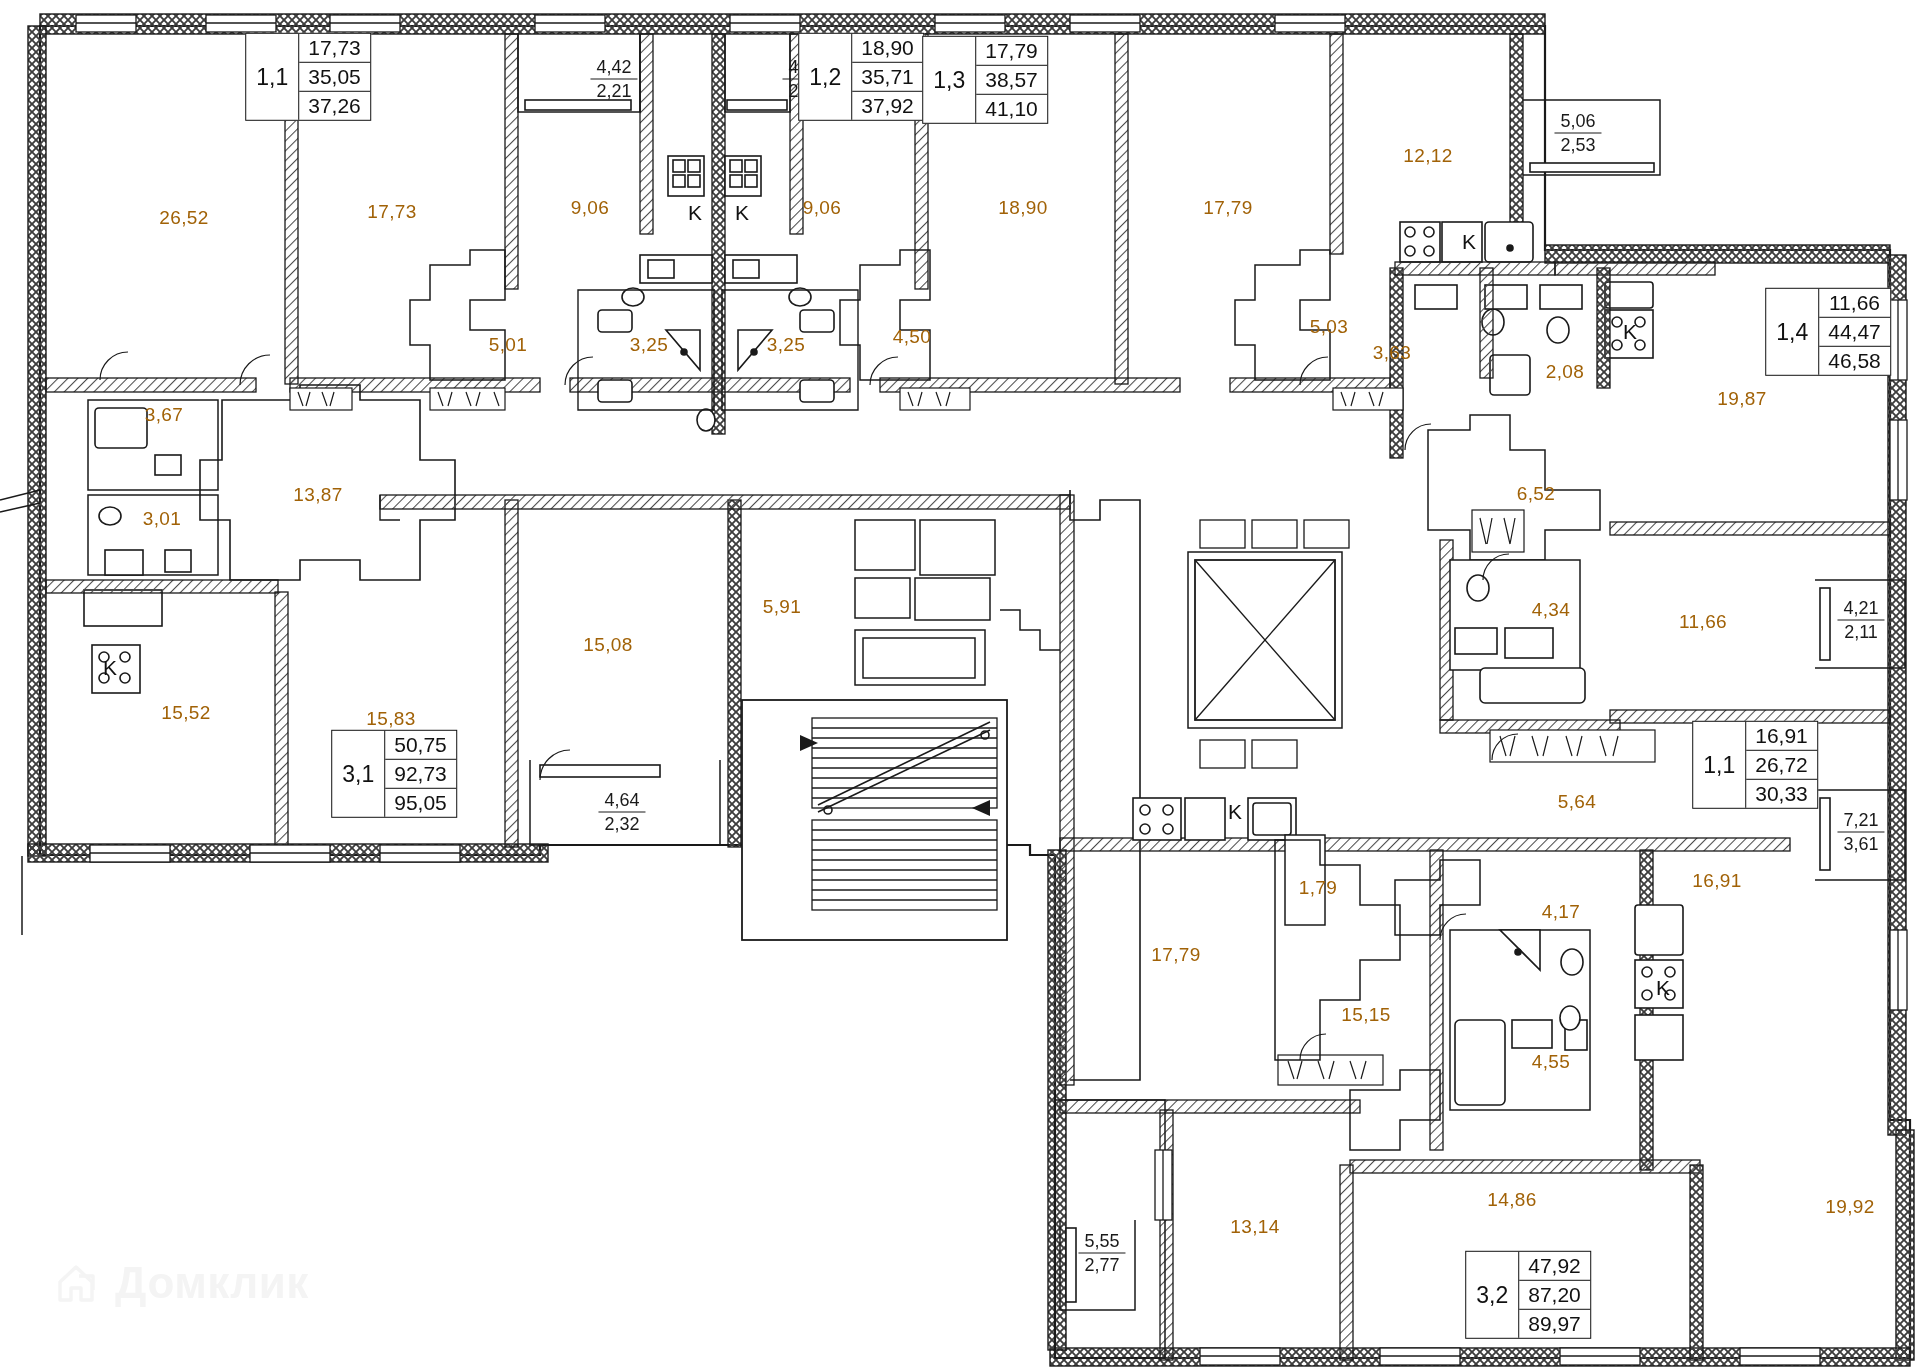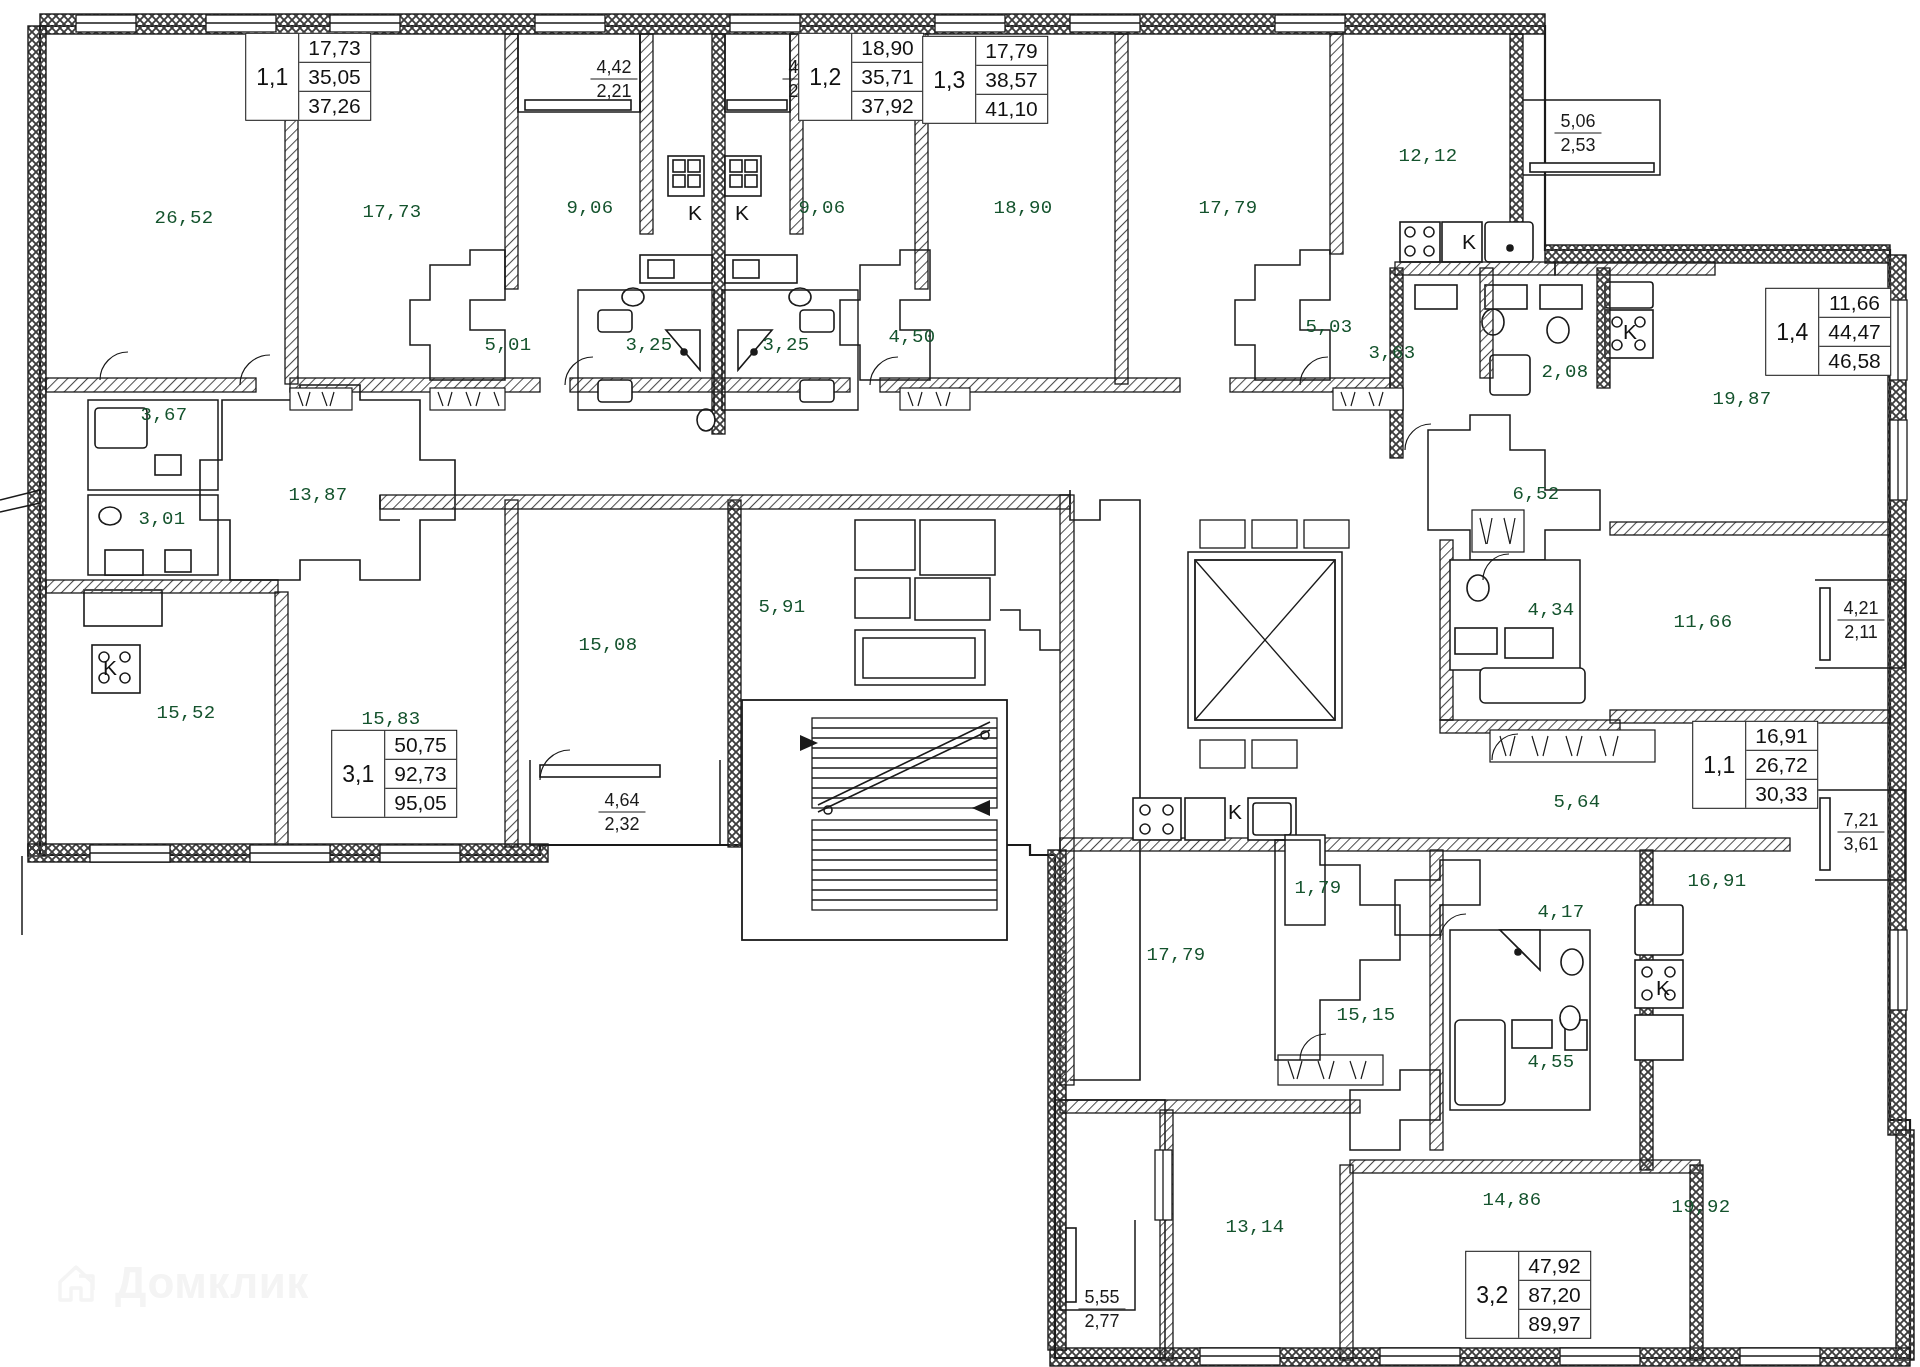--- a/index.html
+++ b/index.html
@@ -4,23 +4,23 @@
 <title>Floor Plan</title>
 <style>
   html,body{margin:0;padding:0;background:#ffffff;}
   body{font-family:"Liberation Sans", sans-serif;}
   #plan{position:relative;width:1920px;height:1367px;background:#ffffff;overflow:hidden;}
   svg#draw{position:absolute;left:0;top:0;width:1920px;height:1367px;}
 
   
   .area{
     position:absolute;
-    font-family:Liberation Mono, monospace;
+    font-family:Liberation Sans, sans-serif;
     font-size:19px;
-    color:#14532d;
+    color:#a16207;
     letter-spacing:.4px;
     white-space:nowrap;
     transform:translate(-50%,-50%);
     user-select:none;
   }
   
   .frac{
     position:absolute;
     transform:translate(-50%,-50%);
     text-align:center;
@@ -494,21 +494,21 @@
       <div class="area" style="left: 391px; top: 719px;">15,83</div>
       <div class="area" style="left: 608px; top: 645px;">15,08</div>
       <div class="area" style="left: 782px; top: 607px;">5,91</div>
       <div class="area" style="left: 1549px; top: 802px; margin-left: 28px;">5,64</div>
       <div class="area" style="left: 1717px; top: 881px;">16,91</div>
       <div class="area" style="left: 1318px; top: 888px;">1,79</div>
       <div class="area" style="left: 1176px; top: 955px;">17,79</div>
       <div class="area" style="left: 1561px; top: 912px;">4,17</div>
       <div class="area" style="left: 1366px; top: 1015px;">15,15</div>
       <div class="area" style="left: 1551px; top: 1062px;">4,55</div>
-      <div class="area" style="left: 1701px; top: 1207px;">19,92</div>
+      <div class="area" style="left: 1850px; top: 1207px;">19,92</div>
       <div class="area" style="left: 1255px; top: 1227px;">13,14</div>
       <div class="area" style="left: 1500px; top: 1200px; margin-left: 12px;">14,86</div>
     </div>
   <div id="balconies-layer">
       <div class="frac" style="left: 614px; top: 79px;">
         <span class="num">4,42</span>
         <span class="den">2,21</span>
       </div>
       <div class="frac" style="left: 806px; top: 79px;">
         <span class="num">4,42</span>
@@ -523,21 +523,21 @@
         <span class="den">2,11</span>
       </div>
       <div class="frac" style="left: 1861px; top: 832px; text-align: right;">
         <span class="num">7,21</span>
         <span class="den">3,61</span>
       </div>
       <div class="frac" style="left: 622px; top: 812px;">
         <span class="num">4,64</span>
         <span class="den">2,32</span>
       </div>
-      <div class="frac" style="left: 1102px; top: 1309px;">
+      <div class="frac" style="left: 1102px; top: 1253px;">
         <span class="num">5,55</span>
         <span class="den">2,77</span>
       </div>
     </div>
   <div id="apts-layer">
       <div class="apt" style="left: 308px; top: 77px;">
         <div class="id">1,1</div>
         <div class="vals">
           <div>17,73</div>
           <div>35,05</div>

